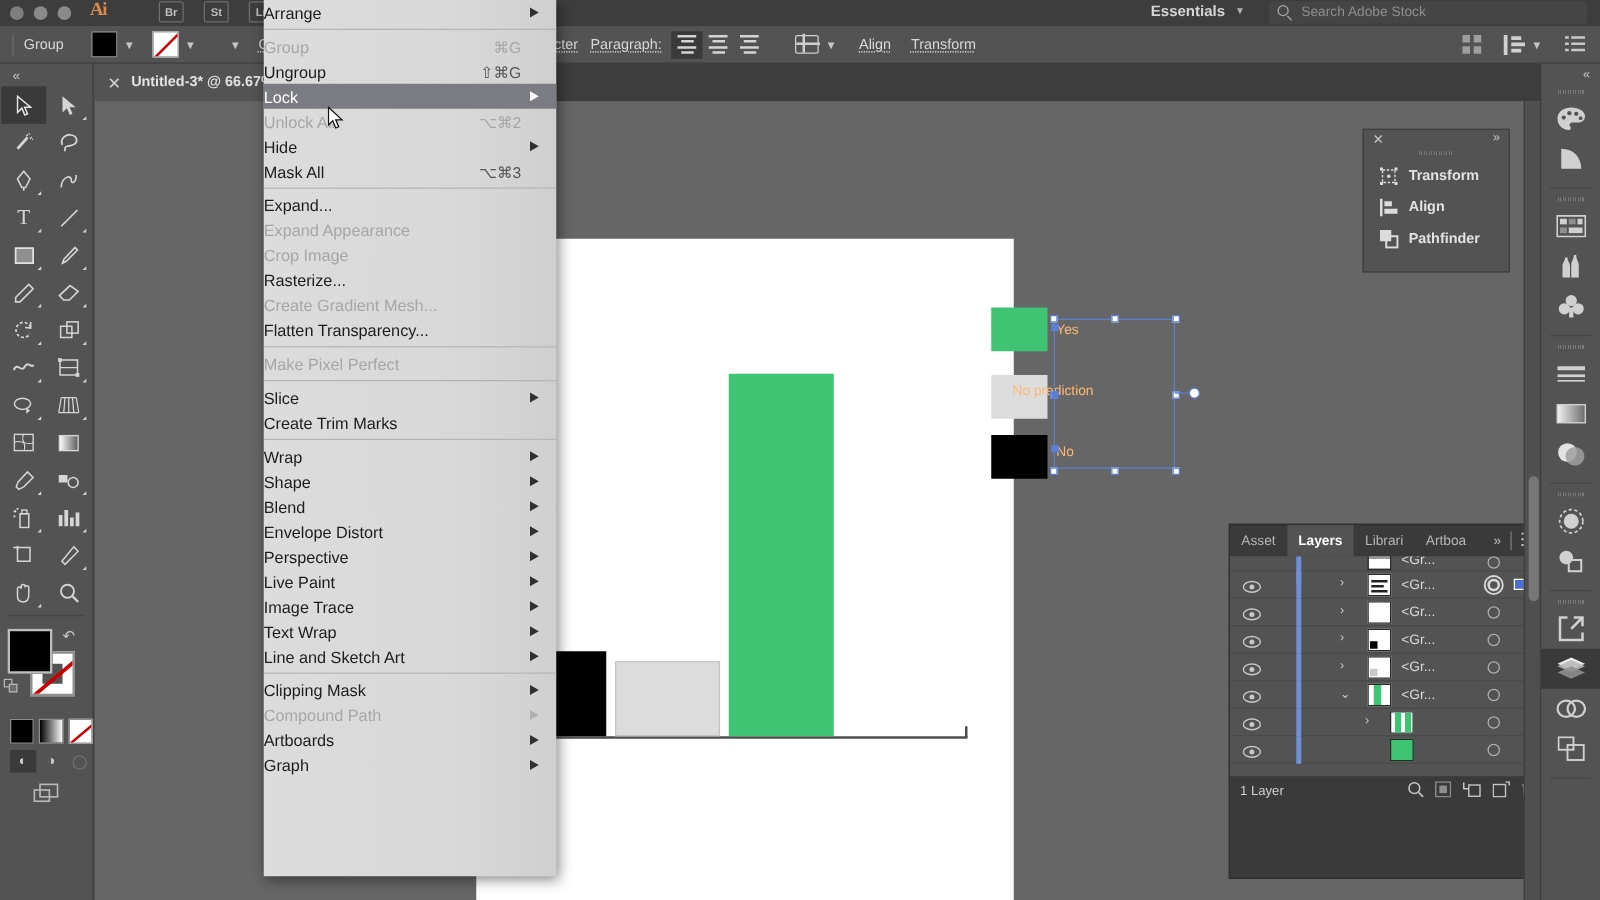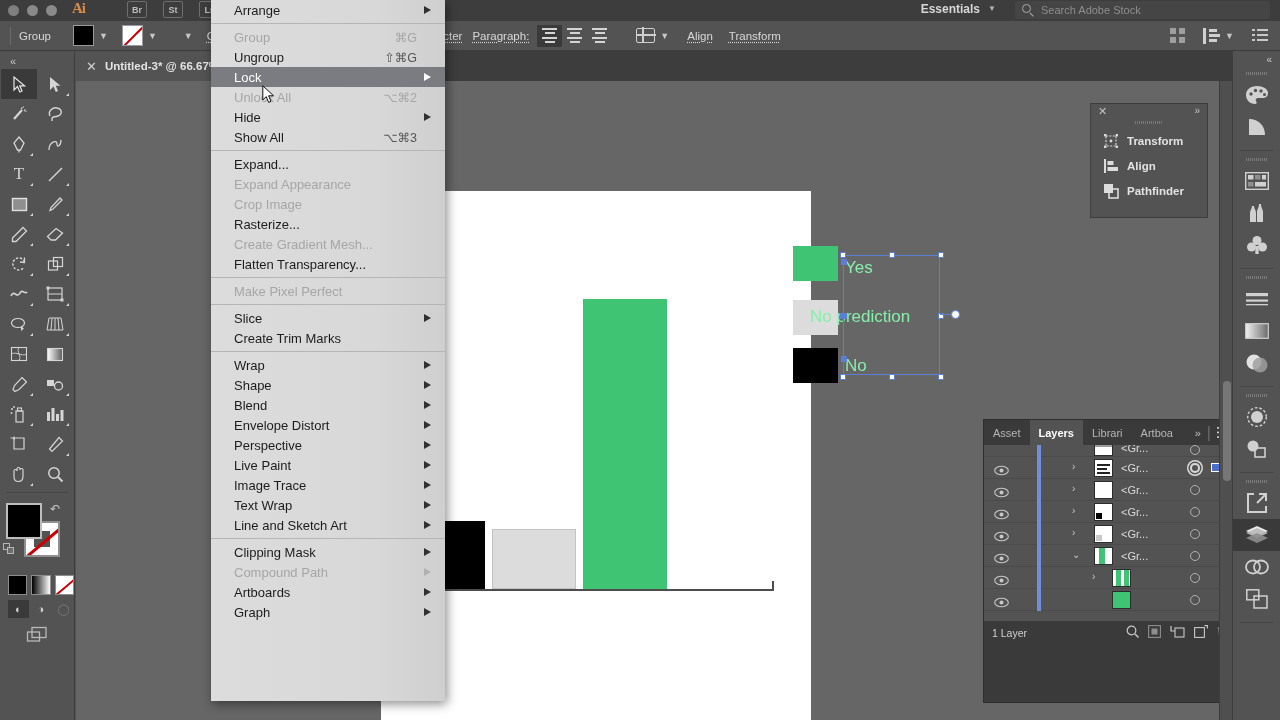--- a/index.html
+++ b/index.html
@@ -183,21 +183,21 @@
     border: 1px solid #5b7fd4;
   }
   .handle {
     position: absolute; width: 6px; height: 6px; background: #ffffff;
     border: 1px solid #5b7fd4;
   }
   .anchor { position: absolute; width: 6px; height: 6px; background: #5b7fd4; }
   .rot-line { position: absolute; height: 1px; background: #5b7fd4; }
   .rot-dot { position: absolute; width: 9px; height: 9px; border-radius: 50%; background: #ffffff; border: 1px solid #5b7fd4; }
   .legend-label {
-    position: absolute; color: #86efac; font-size: 17px;
+    position: absolute; color: #fdba74; font-size: 11px;
     font-family: "Liberation Sans", sans-serif;
   }
 
   
   .tapanel {
     position: absolute; left: 1090px; top: 103px; width: 118px; height: 115px;
     background: #535353; border: 1px solid #3e3e3e;
   }
   .tap-head { height: 16px; position: relative; }
   .tap-head .cl { position: absolute; left: 7px; top: 1px; color: #c3c3c3; font-size: 11px; }
@@ -256,21 +256,21 @@
   .vthumb { position: absolute; left: 3px; top: 300px; width: 8px; height: 100px; background: #777; border-radius: 4px; }
 
   
   .ctxmenu {
     position: absolute; left: 211px; top: 0px; width: 234px; height: 701px;
     background: linear-gradient(90deg,#dcdcdc 0%, #d8d8d8 70%, #cfcfcf 100%);
     box-shadow: 2px 3px 10px rgba(0,0,0,.45);
     font-size: 13px; color: #1c1c1c;
     padding-top: 0px;
   }
-  .mi { position: relative; height: 20px; display: flex; align-items: center; padding-left: 23px; }
+  .mi { position: relative; height: 20px; display: flex; align-items: center; }
   .mi.dis { color: #a6a6a6; }
   .mi.hi { background: #7b7b82; color: #ffffff; }
   .mi .sc { position: absolute; right: 28px; color: #555; font-size: 12.5px; }
   .mi.dis .sc { color: #a6a6a6; }
   .mi .arrw { position: absolute; right: 14px; width: 0; height: 0;
     border-top: 4.5px solid transparent; border-bottom: 4.5px solid transparent; border-left: 7px solid #303030; }
   .mi.hi .arrw { border-left-color: #ffffff; }
   .mi.dis .arrw { border-left-color: #b0b0b0; }
   .msep { height: 1px; background: #b5b5b5; margin: 3px 0; }
   .cursor-arrow { position: absolute; left: 262px; top: 85px; width: 14px; height: 20px; z-index: 50; }
@@ -998,21 +998,21 @@
       </div>
       <div class="mi dis">
         <span>Unlock All</span>
         <span class="sc">⌥⌘2</span>
       </div>
       <div class="mi">
         <span>Hide</span>
         <span class="arrw"></span>
       </div>
       <div class="mi">
-        <span>Show All</span>
+        <span>Mask All</span>
         <span class="sc">⌥⌘3</span>
       </div>
       <div class="msep"></div>
       <div class="mi">
         <span>Expand...</span>
       </div>
       <div class="mi dis">
         <span>Expand Appearance</span>
       </div>
       <div class="mi dis">

